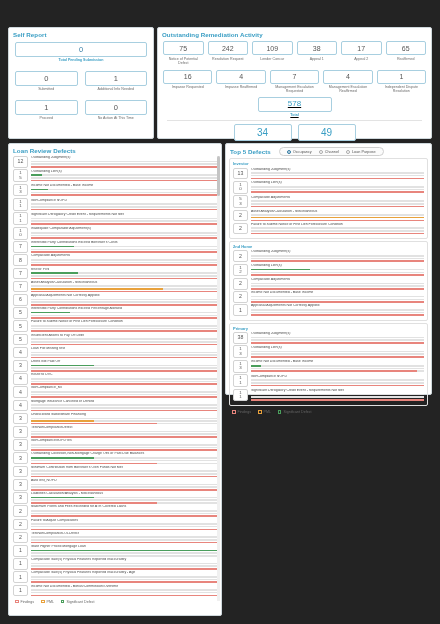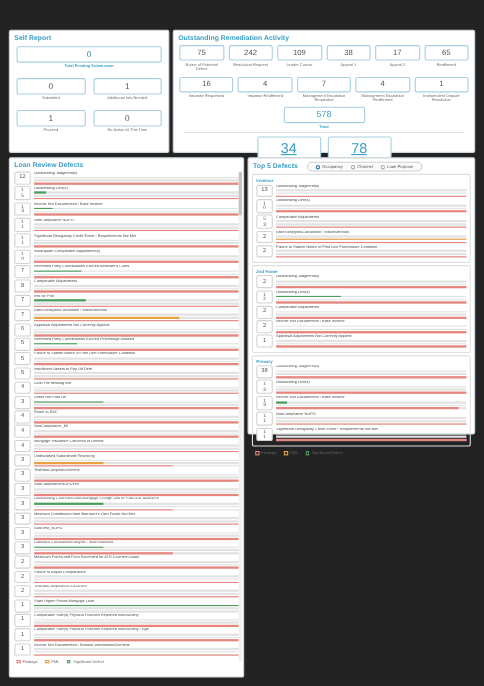--- a/index.html
+++ b/index.html
@@ -62,26 +62,26 @@
   .sr-cell .kpi { color: #555; }
 
   
   #remediation { left: 157px; top: 27px; width: 275px; height: 112px; }
   .rem-body { padding: 3px 5px 0 5px; }
   .rem-row { display: flex; gap: 4px; }
   .rem-row > div { flex: 1; }
   .rem-cell .kpi { color: #555; font-size: 7px; }
   .rem-row2 { margin-top: 5px; }
   .rem-total-wrap { display: flex; justify-content: center; margin-top: 3px; }
-  .rem-total { width: 74px; }
+  .rem-total { width: 74px; text-decoration: underline; }
   .rem-total .kpi { color: #3a9ec4; font-size: 8px; }
   .rem-divider { border-top: 1px solid #e3e3e3; margin: 3px 4px 0 4px; }
   .rem-bottom { display: flex; justify-content: center; gap: 6px; margin-top: 3px; }
   .rem-bottom > div { width: 58px; }
-  .rem-bottom .kpi { color: #3a9ec4; font-size: 13px; text-decoration: underline; }
+  .rem-bottom .kpi { color: #3a9ec4; font-size: 10px; }
 
   
   #loan-defects { left: 8px; top: 143px; width: 214px; height: 473px; }
   #top5 { left: 225px; top: 143px; width: 207px; height: 252px; }
 
   .defect-scroll { padding: 2px 4px 0 4px; }
 
   .drow { display: flex; align-items: stretch; margin-bottom: 1.6px; }
   .dnum {
     width: 15px; min-width: 15px;
@@ -253,21 +253,21 @@
           <div class="kpi-label">Total</div>
         </div>
       </div>
       <div class="rem-divider"></div>
       <div class="rem-bottom" id="rem-bottom">
           <div>
             <div class="kpi">34</div>
             <div class="kpi-label">Total Concur To RR</div>
           </div>
           <div>
-            <div class="kpi">78</div>
+            <div class="kpi">49</div>
             <div class="kpi-label">Total RR Available</div>
           </div>
         </div>
     </div>
   </div>
 
   <div class="panel" id="loan-defects">
     <div class="panel-title">Loan Review Defects</div>
     <div class="defect-scroll" id="loan-defect-rows">
         <div class="drow">

